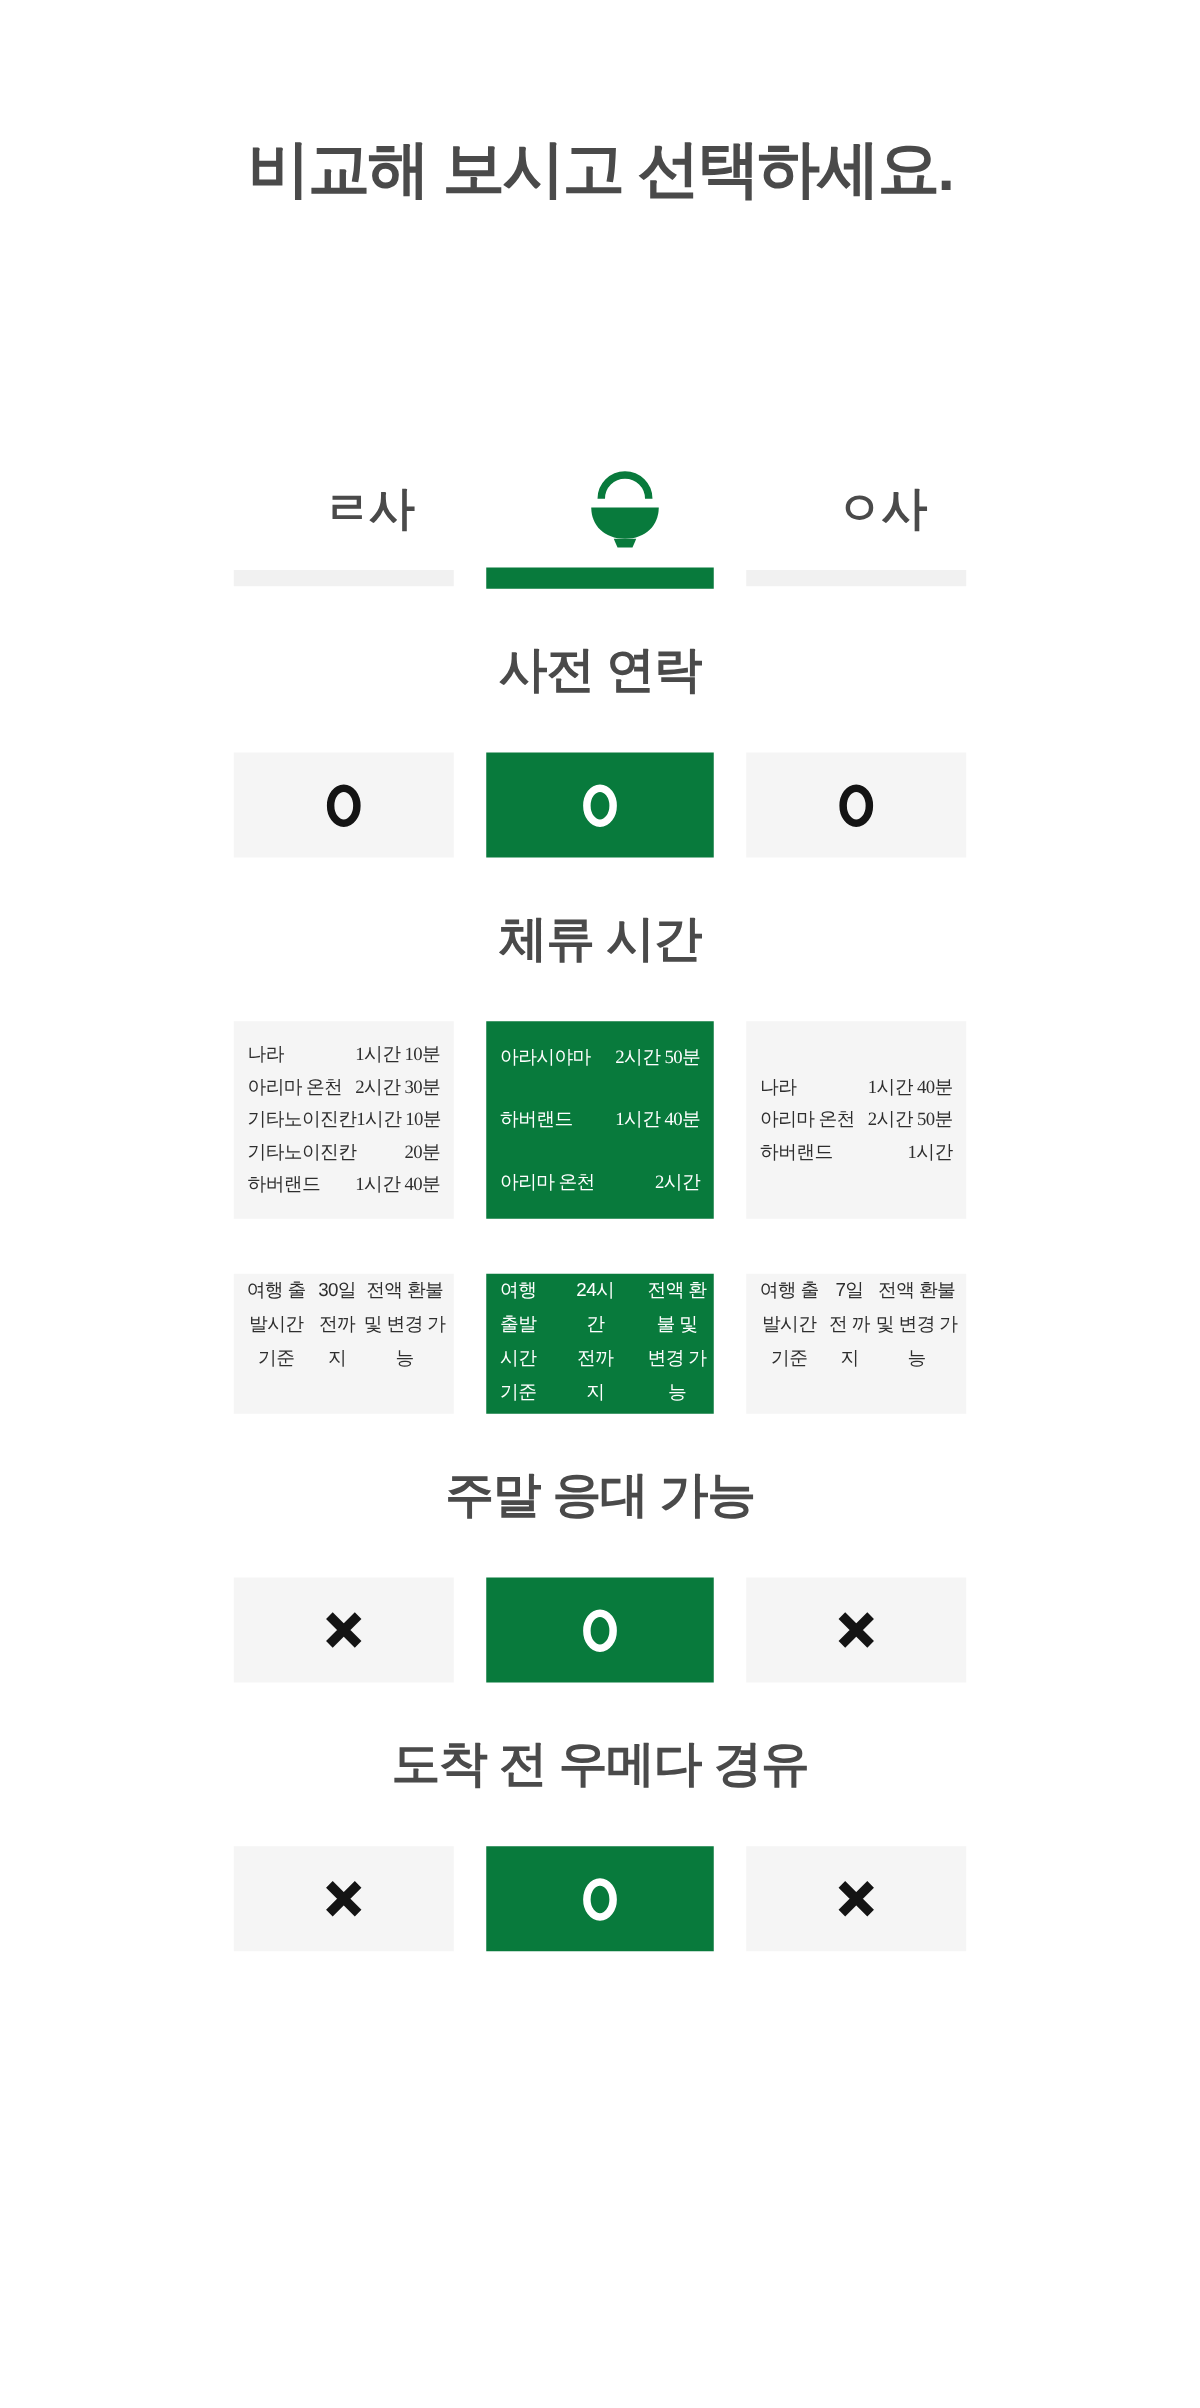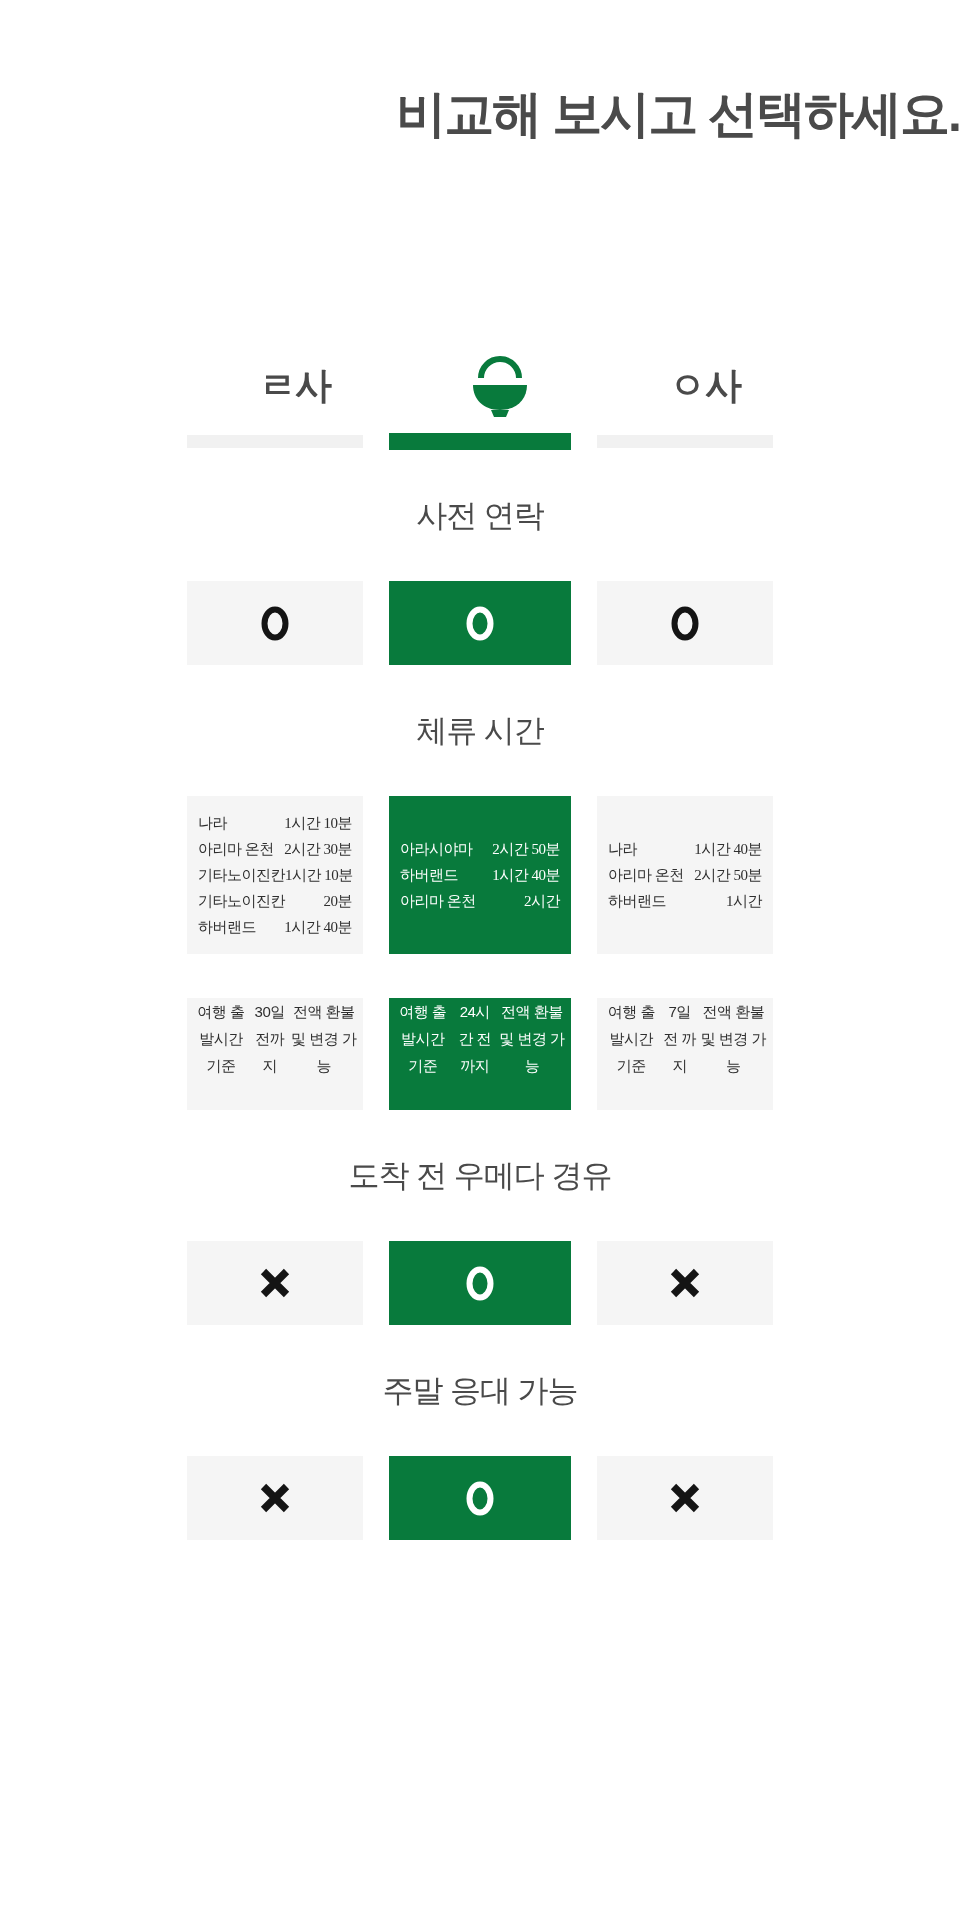--- a/index.html
+++ b/index.html
@@ -12,22 +12,22 @@
   *{margin:0;padding:0;box-sizing:border-box;}
   html,body{background:#ffffff;}
   body{
     width:960px;
     min-height:1926px;
     margin:0 auto;
     font-family:"Liberation Sans","DejaVu Sans",sans-serif;
     overflow-x:hidden;
   }
   .page-title{
-    padding-top:82px;
-    text-align:right;
+    padding-top:103px;
+    text-align:center;
     font-size:50px;
     font-weight:bold;
     letter-spacing:-2px;
     color:var(--heading);
     line-height:1.3;
   }
   .grid{
     display:grid;
     grid-template-columns:176px 182px 176px;
     column-gap:26px;
@@ -63,35 +63,36 @@
   }
   .bar.green{
     height:17px;
     background:var(--green);
   }
   .section-heading{
     margin-top:44px;
     height:43px;
     line-height:43px;
     text-align:center;
-    font-size:31px;
-    font-weight:normal;
+    font-size:39px;
+    font-weight:bold;
     letter-spacing:-1px;
     color:var(--heading);
   }
   .cells-row{
     margin-top:44px;
   }
   .cell{
     background:var(--cell-gray);
     color:#141414;
   }
   .cell.hl{
     background:var(--green);
     color:#ffffff;
+    gap:24px;
   }
   .cell.marks{
     height:84px;
     display:flex;
     align-items:center;
     justify-content:center;
   }
   .cell.stay{
     height:158px;
     display:flex;
@@ -245,41 +246,41 @@
               <div>전액 환불 및 변경 가능</div>
             </div>
             <div class="cell policy">
               <div>여행 출발시간 기준</div>
               <div>7일 전 까지</div>
               <div>전액 환불 및 변경 가능</div>
             </div>
           </div>
         </section>
         <section>
-          <div class="section-heading">도착 전 우메다 경유</div>
+          <div class="section-heading">주말 응대 가능</div>
           <div class="grid cells-row">
             <div class="cell marks">
               <svg class="mark-svg" width="32" height="32" viewBox="0 0 32 32">
                 <path d="M4.5 4.5 L27.5 27.5 M27.5 4.5 L4.5 27.5" fill="none" stroke="currentColor" stroke-width="7.5"></path>
               </svg>
             </div>
             <div class="cell marks hl">
               <svg class="mark-svg" width="28" height="35" viewBox="0 0 28 35">
                 <ellipse cx="14" cy="17.5" rx="10.5" ry="14" fill="none" stroke="currentColor" stroke-width="6"></ellipse>
               </svg>
             </div>
             <div class="cell marks">
               <svg class="mark-svg" width="32" height="32" viewBox="0 0 32 32">
                 <path d="M4.5 4.5 L27.5 27.5 M27.5 4.5 L4.5 27.5" fill="none" stroke="currentColor" stroke-width="7.5"></path>
               </svg>
             </div>
           </div>
         </section>
         <section>
-          <div class="section-heading">주말 응대 가능</div>
+          <div class="section-heading">도착 전 우메다 경유</div>
           <div class="grid cells-row">
             <div class="cell marks">
               <svg class="mark-svg" width="32" height="32" viewBox="0 0 32 32">
                 <path d="M4.5 4.5 L27.5 27.5 M27.5 4.5 L4.5 27.5" fill="none" stroke="currentColor" stroke-width="7.5"></path>
               </svg>
             </div>
             <div class="cell marks hl">
               <svg class="mark-svg" width="28" height="35" viewBox="0 0 28 35">
                 <ellipse cx="14" cy="17.5" rx="10.5" ry="14" fill="none" stroke="currentColor" stroke-width="6"></ellipse>
               </svg>

